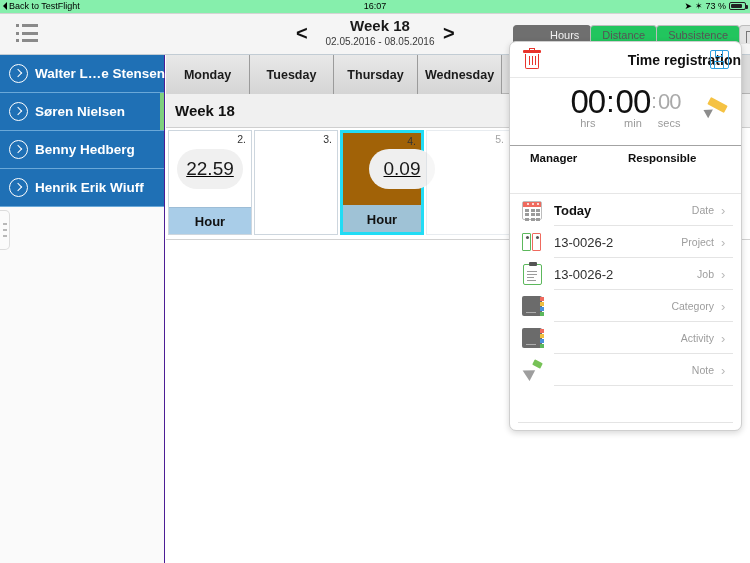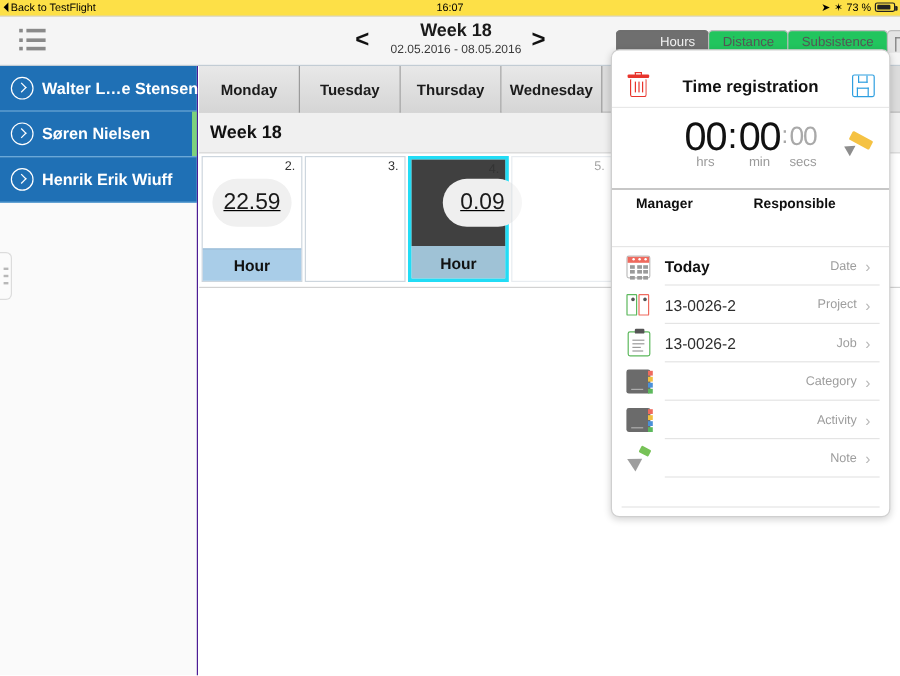--- a/index.html
+++ b/index.html
@@ -7,21 +7,21 @@
     width: 750px; height: 563px;
     font-family: "Liberation Sans", sans-serif;
     background: #ffffff;
     overflow: hidden;
   }
   #app { position: relative; width: 750px; height: 563px; }
 
   
   .statusbar {
     position: absolute; top: 0; left: 0; width: 750px; height: 14px;
-    background: #fde047;
+    background: #86efac;
     border-bottom: 1px solid #d4d4d4;
     font-size: 9px; color: #000;
   }
   .sb-back { position: absolute; left: 3px; top: 1px; display: flex; align-items: center; gap: 2px; }
   .sb-back .tri {
     width: 0; height: 0;
     border-top: 4px solid transparent; border-bottom: 4px solid transparent;
     border-right: 4px solid #000;
   }
   .sb-time { position: absolute; left: 0; right: 0; top: 1px; text-align: center; }
@@ -132,21 +132,21 @@
     font-size: 19px; color: #1a1a1a; padding: 0 7px;
   }
   .card .foot {
     height: 27px; background: #a9cde8; border-top: 1px solid #9dbdd6;
     display: flex; align-items: center; justify-content: center;
     font-size: 13px; font-weight: bold; color: #111;
   }
   .card.selected {
     border: 3px solid #22dcf5; background: #e9feff; width: 84px;
   }
-  .card.selected .body { background: #404040; padding-left: 40px; }
+  .card.selected .body { background: #a16207; padding-left: 40px; }
   .card.selected .pill { background: #efefef; }
   .card.selected .foot { background: #9fc2d6; border-top: 1px solid #9fc2d6; }
   .card.dim { opacity: 0.45; }
   .cal-bottom {
     position: absolute; top: 184px; left: 0; width: 584px; height: 324px;
     background: #ffffff; border-top: 1px solid #d2d2d2;
   }
 
   
   .tabs {
@@ -172,22 +172,22 @@
     position: absolute; left: 15px; top: 3px; width: 7px; height: 8px;
     color: #777; font-size: 9px; line-height: 9px;
   }
 
   .panel {
     position: absolute; top: 41px; left: 509px; width: 233px; height: 390px;
     background: #ffffff; border: 1px solid #cfcfcf; border-radius: 7px;
     box-shadow: 0 2px 6px rgba(0,0,0,0.16); overflow: hidden; z-index: 6;
   }
   .panel-hdr {
-    height: 36px; display: flex; align-items: center; justify-content: center;
-    position: relative; border-bottom: 1px solid #e8e8e8; margin-top: 12px;
+    height: 36px; display: flex; align-items: center; justify-content: flex-end;
+    position: relative; border-bottom: 1px solid #e8e8e8;
   }
   .panel-hdr .ttl { font-size: 14px; font-weight: bold; color: #111; }
   .trash { position: absolute; left: 13px; top: 8px; width: 18px; height: 20px; cursor: pointer; }
   .trash .lid { position: absolute; left: 0; top: 0; width: 18px; height: 3px; background: #e8342c; border-radius: 1px; }
   .trash .handle { position: absolute; left: 6px; top: -2px; width: 6px; height: 3px; border: 1.5px solid #e8342c; border-bottom: none; }
   .trash .can {
     position: absolute; left: 2px; top: 4px; width: 14px; height: 15px;
     border: 1.8px solid #e8342c; border-top: none; border-radius: 0 0 2px 2px;
   }
   .trash .can i { position: absolute; top: 2px; width: 1.6px; height: 9px; background: #e8342c; }
@@ -324,20 +324,24 @@
           <span class="chev"></span>
           <span class="nm">Walter L…e Stensen</span>
         </div>
         <div class="emp">
           <span class="chev"></span>
           <span class="nm">Søren Nielsen</span>
           <span class="accent"></span>
         </div>
         <div class="emp">
           <span class="chev"></span>
+          <span class="nm">Benny Hedberg</span>
+        </div>
+        <div class="emp">
+          <span class="chev"></span>
           <span class="nm">Henrik Erik Wiuff</span>
         </div>
       </div>
     <div class="grip">
       <i></i>
         <i></i>
         <i></i>
     </div>
   </div>
 

